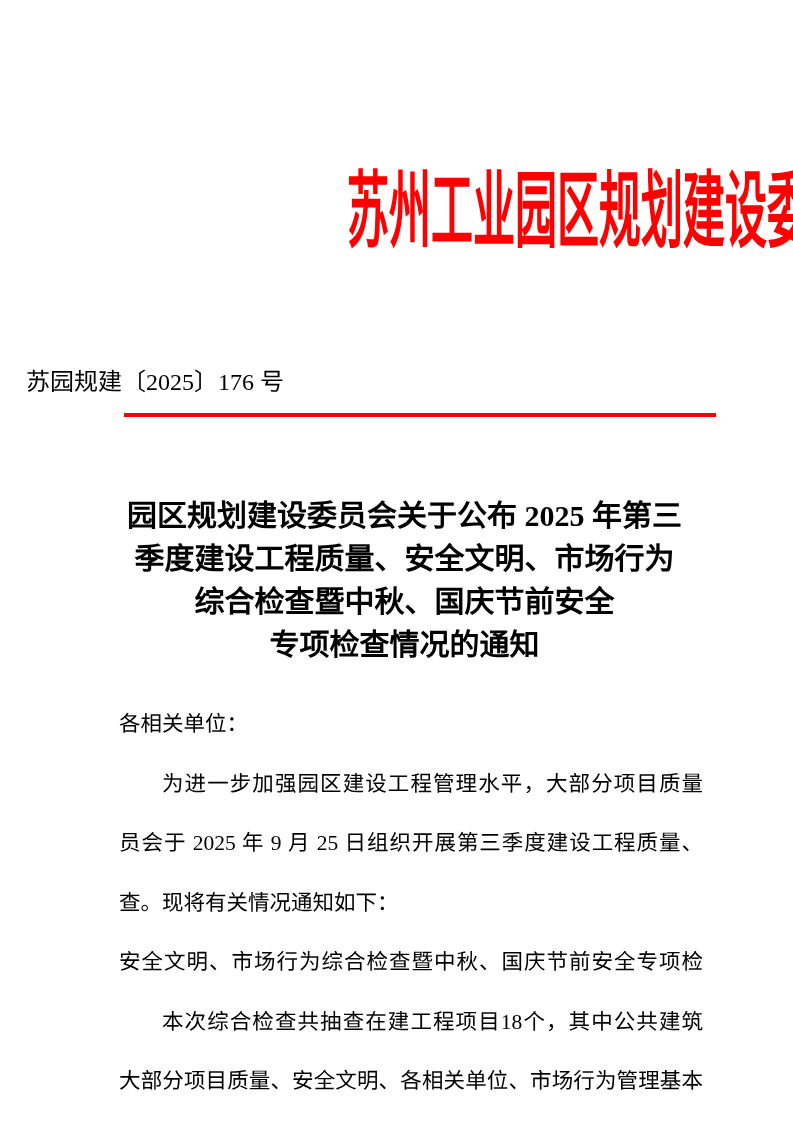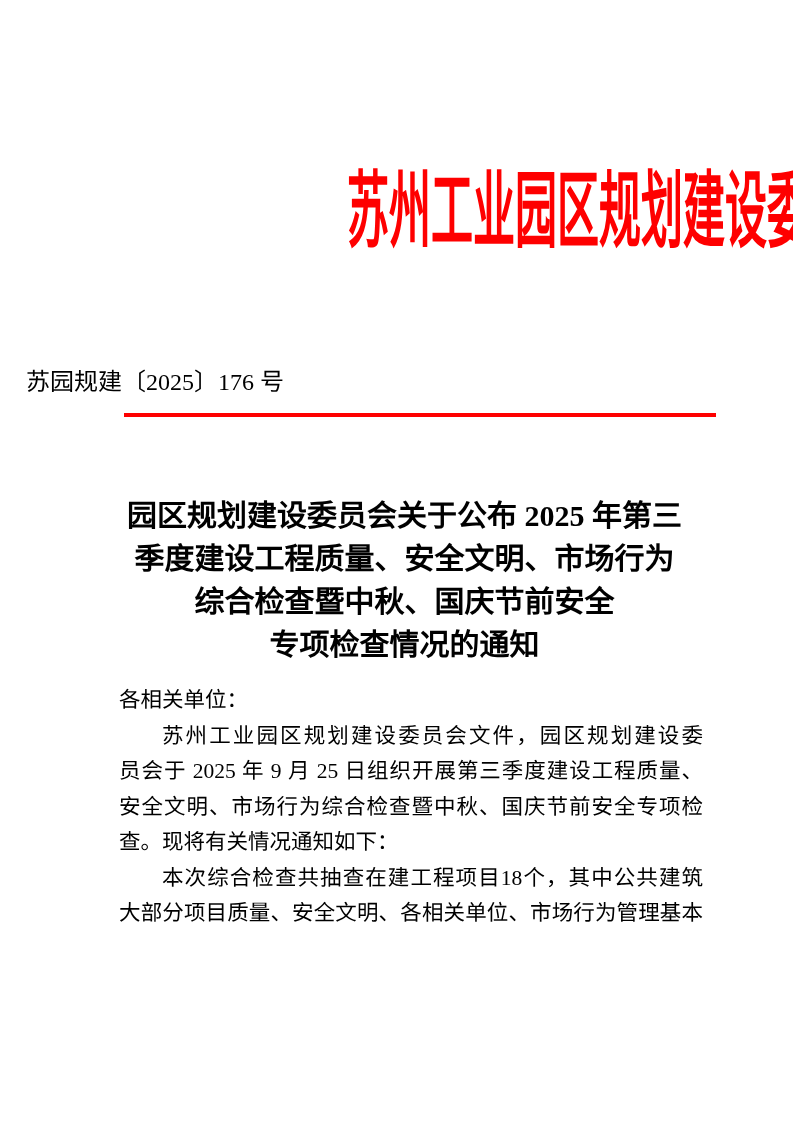--- a/index.html
+++ b/index.html
@@ -69,21 +69,21 @@
 
   
   .body-block {
     position: absolute;
     left: 119px;
     top: 683px;
     width: 584px;
     font-size: 21.5px;
     line-height: 35.5px;
   }
-  .line { min-height: 35.5px; }
+  .line { min-height: 35.5px; margin-top: 24px; }
   .j {
     text-align: justify;
     text-align-last: justify;
     text-justify: inter-character;
   }
   .indent { text-indent: 43px; }
   .hei {
     font-family: "Liberation Sans", "DejaVu Sans", sans-serif;
     font-weight: bold;
   }
@@ -105,21 +105,21 @@
 
   <div class="doc-title">
     <div class="t-line">园区规划建设委员会关于公布 2025 年第三</div>
     <div class="t-line">季度建设工程质量、安全文明、市场行为</div>
     <div class="t-line">综合检查暨中秋、国庆节前安全</div>
     <div class="t-line">专项检查情况的通知</div>
   </div>
 
   <div class="body-block">
     <div class="line">各相关单位：</div>
-    <div class="line indent j">苏州工业园区规划建设委员会文件，园区规划建设委</div>
+    <div class="line indent j">为进一步加强园区建设工程管理水平，大部分项目质量</div>
     <div class="line j">员会于 2025 年 9 月 25 日组织开展第三季度建设工程质量、</div>
+    <div class="line">查。现将有关情况通知如下：</div>
     <div class="line j">安全文明、市场行为综合检查暨中秋、国庆节前安全专项检</div>
-    <div class="line">查。现将有关情况通知如下：</div>
     <div class="line indent j">本次综合检查共抽查在建工程项目18个，其中公共建筑</div>
     <div class="line j">大部分项目质量、安全文明、各相关单位、市场行为管理基本</div>
   </div>
 
 </div>
 
 </body></html>

